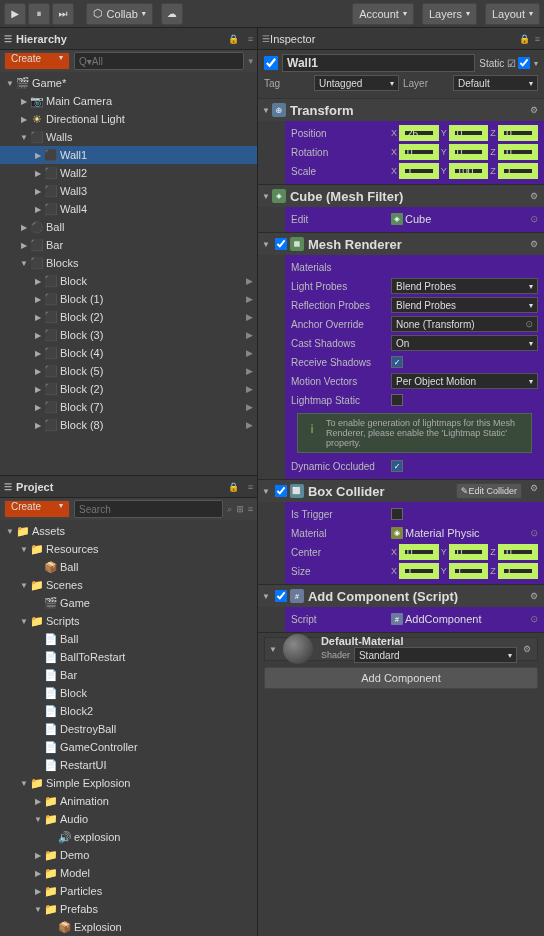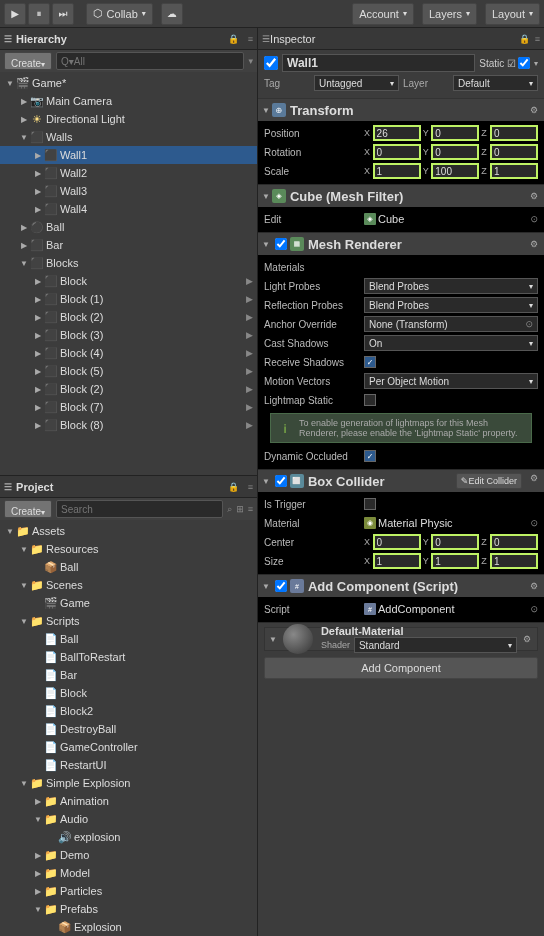--- a/index.html
+++ b/index.html
@@ -96,28 +96,28 @@
     }
     .hierarchy-toolbar {
       background: #404040;
       padding: 2px 4px;
       display: flex;
       align-items: center;
       gap: 4px;
       height: 22px;
     }
     .create-btn {
-      background: #737373;
+      background: #c2410c;
       border: 1px solid #444;
       color: #ddd;
       height: 18px;
       padding: 0 6px;
       display: flex;
-      align-items: flex-end;
-      gap: 0;
+      align-items: flex-start;
+      gap: 18px;
       cursor: pointer;
       border-radius: 2px;
       font-size: 10px;
     }
     .search-box {
       flex: 1;
       background: #2a2a2a;
       border: 1px solid #555;
       color: #ddd;
       height: 18px;
@@ -258,21 +258,22 @@
       cursor: pointer;
     }
     .component-title { font-size: 13px; font-weight: bold; flex: 1; }
     .component-actions {
       display: flex;
       gap: 2px;
     }
 
     .component-body {
       padding: 3px 6px;
-      background: #000000;
+      background: #4c1d95;
+      margin-left: 27px;
     }
     .prop-row {
       display: flex;
       align-items: center;
       height: 18px;
       margin-bottom: 1px;
     }
     .prop-label {
       font-size: 10px;
       color: #bbb;
@@ -302,21 +303,21 @@
       flex: 1;
     }
     .xyz-axis {
       font-size: 9px;
       color: #aaa;
       margin-right: 2px;
       width: 8px;
     }
     .xyz-input {
       background: #2a2a2a;
-      border: 2px solid #bef264;
+      border: 6px solid #bef264;
       color: #ddd;
       padding: 1px 2px;
       font-size: 10px;
       height: 16px;
       width: 100%;
     }
 
     .dropdown-field {
       background: #2a2a2a;
       border: 1px solid #555;

